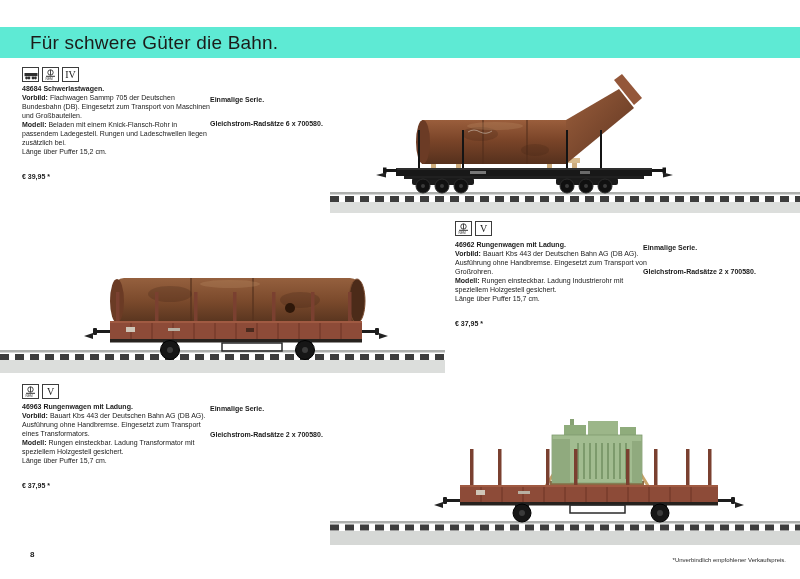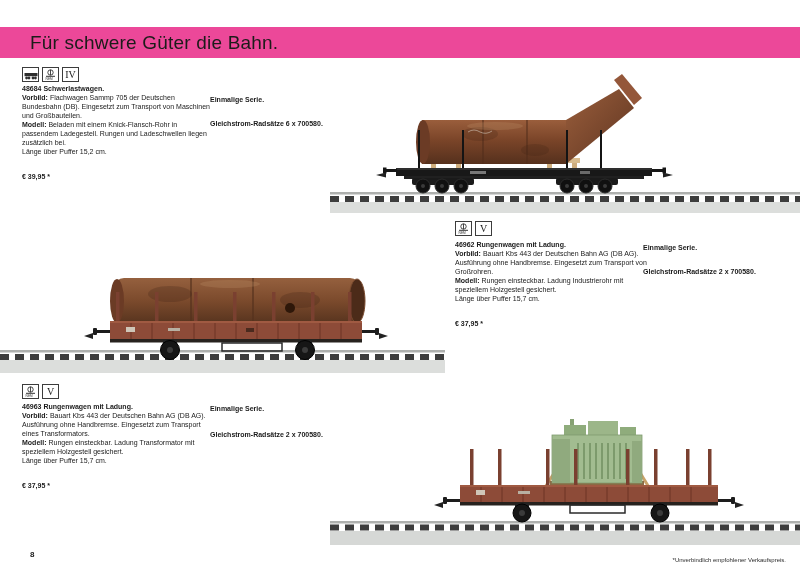--- a/index.html
+++ b/index.html
@@ -1,19 +1,19 @@
 <!DOCTYPE html>
 <html><head>
 <meta charset="utf-8">
 <style>
   html,body{margin:0;padding:0;}
   body{font-family:"Liberation Sans",sans-serif;background:#fff;}
   .page{position:relative;width:800px;height:579px;background:#ffffff;overflow:hidden;}
 
-  .header-bar{position:absolute;left:0;top:27px;width:800px;height:31px;background:#ec4899;text-align:right;}
+  .header-bar{position:absolute;left:0;top:27px;width:800px;height:31px;background:#5eead4;text-align:right;}
   .header-title{position:absolute;left:30px;top:5px;margin:0;font-size:19px;font-weight:normal;color:#1c1c1a;letter-spacing:0.2px;}
 
   .icons-row{position:absolute;display:flex;gap:3px;}
   #icons1{left:22px;top:67px;}
   #icons2{left:455px;top:221px;}
   #icons3{left:22px;top:384px;}
   .ibox{width:17px;height:15px;border:1px solid #3c3c3c;background:#fff;display:flex;align-items:center;justify-content:center;box-sizing:border-box;}
   .epoch{font-family:"Liberation Serif",serif;font-size:10px;color:#1a1a1a;line-height:1;}
 
   .tblock{position:absolute;width:192px;font-size:7px;line-height:9px;color:#1a1a1a;}

